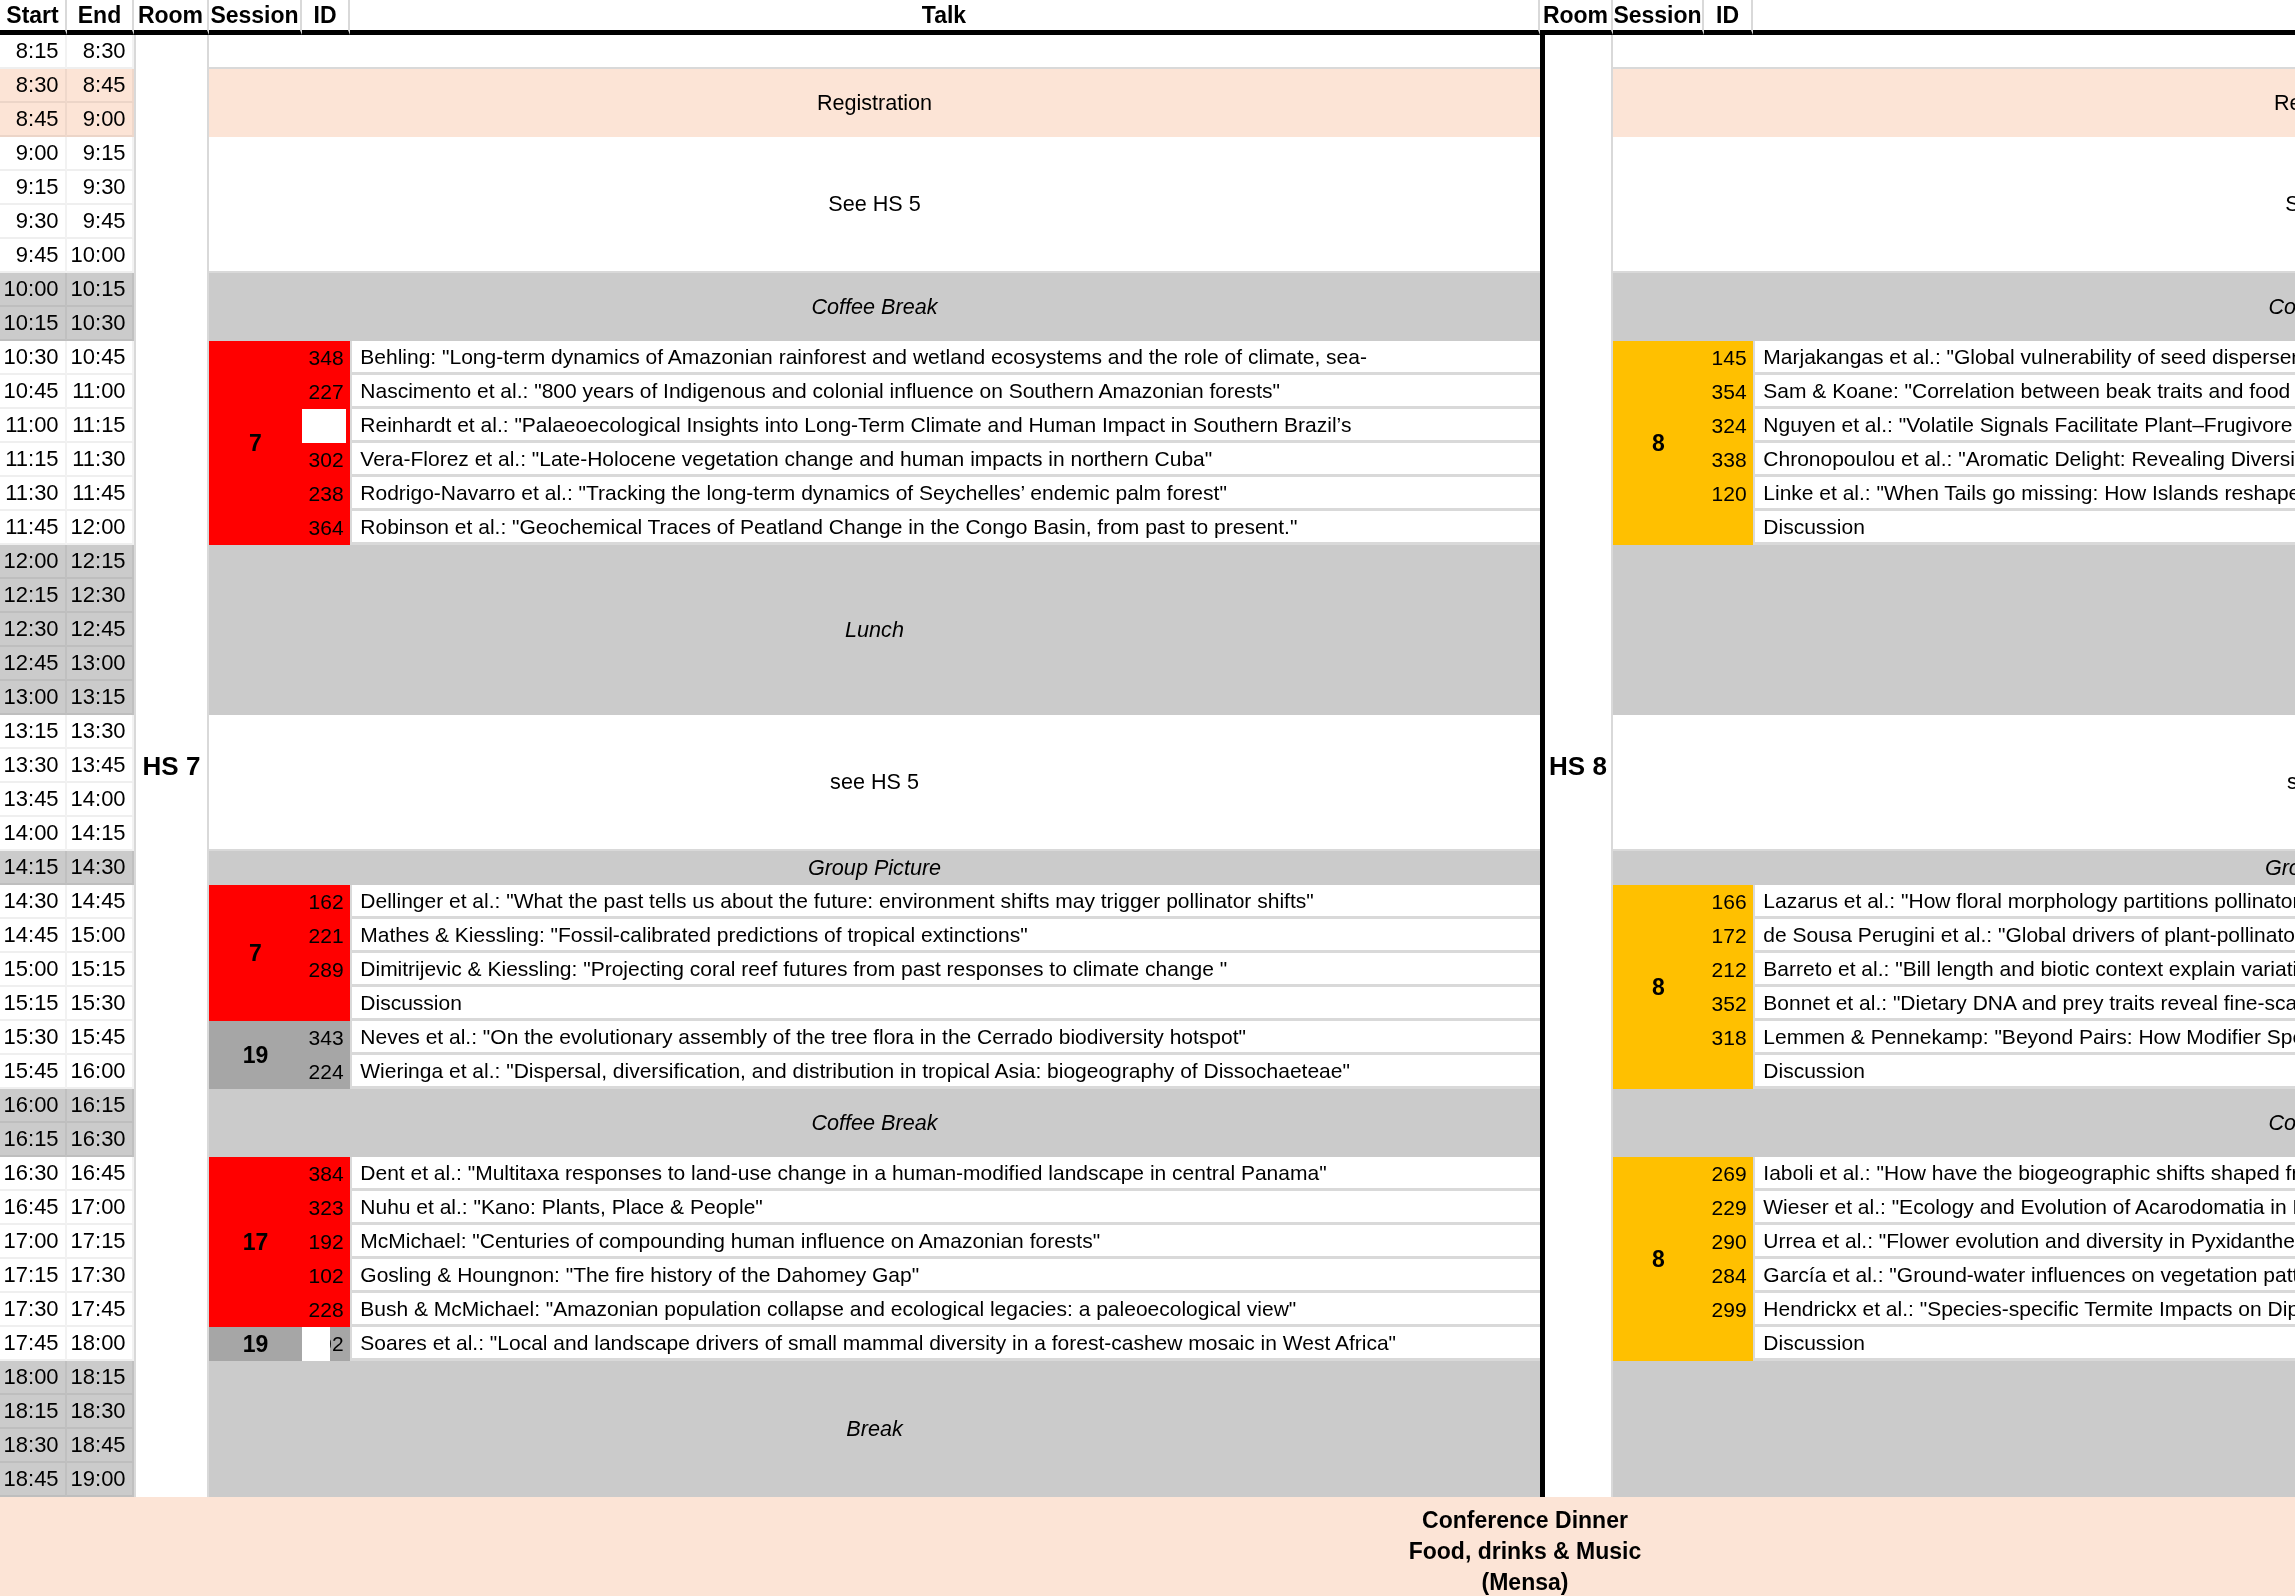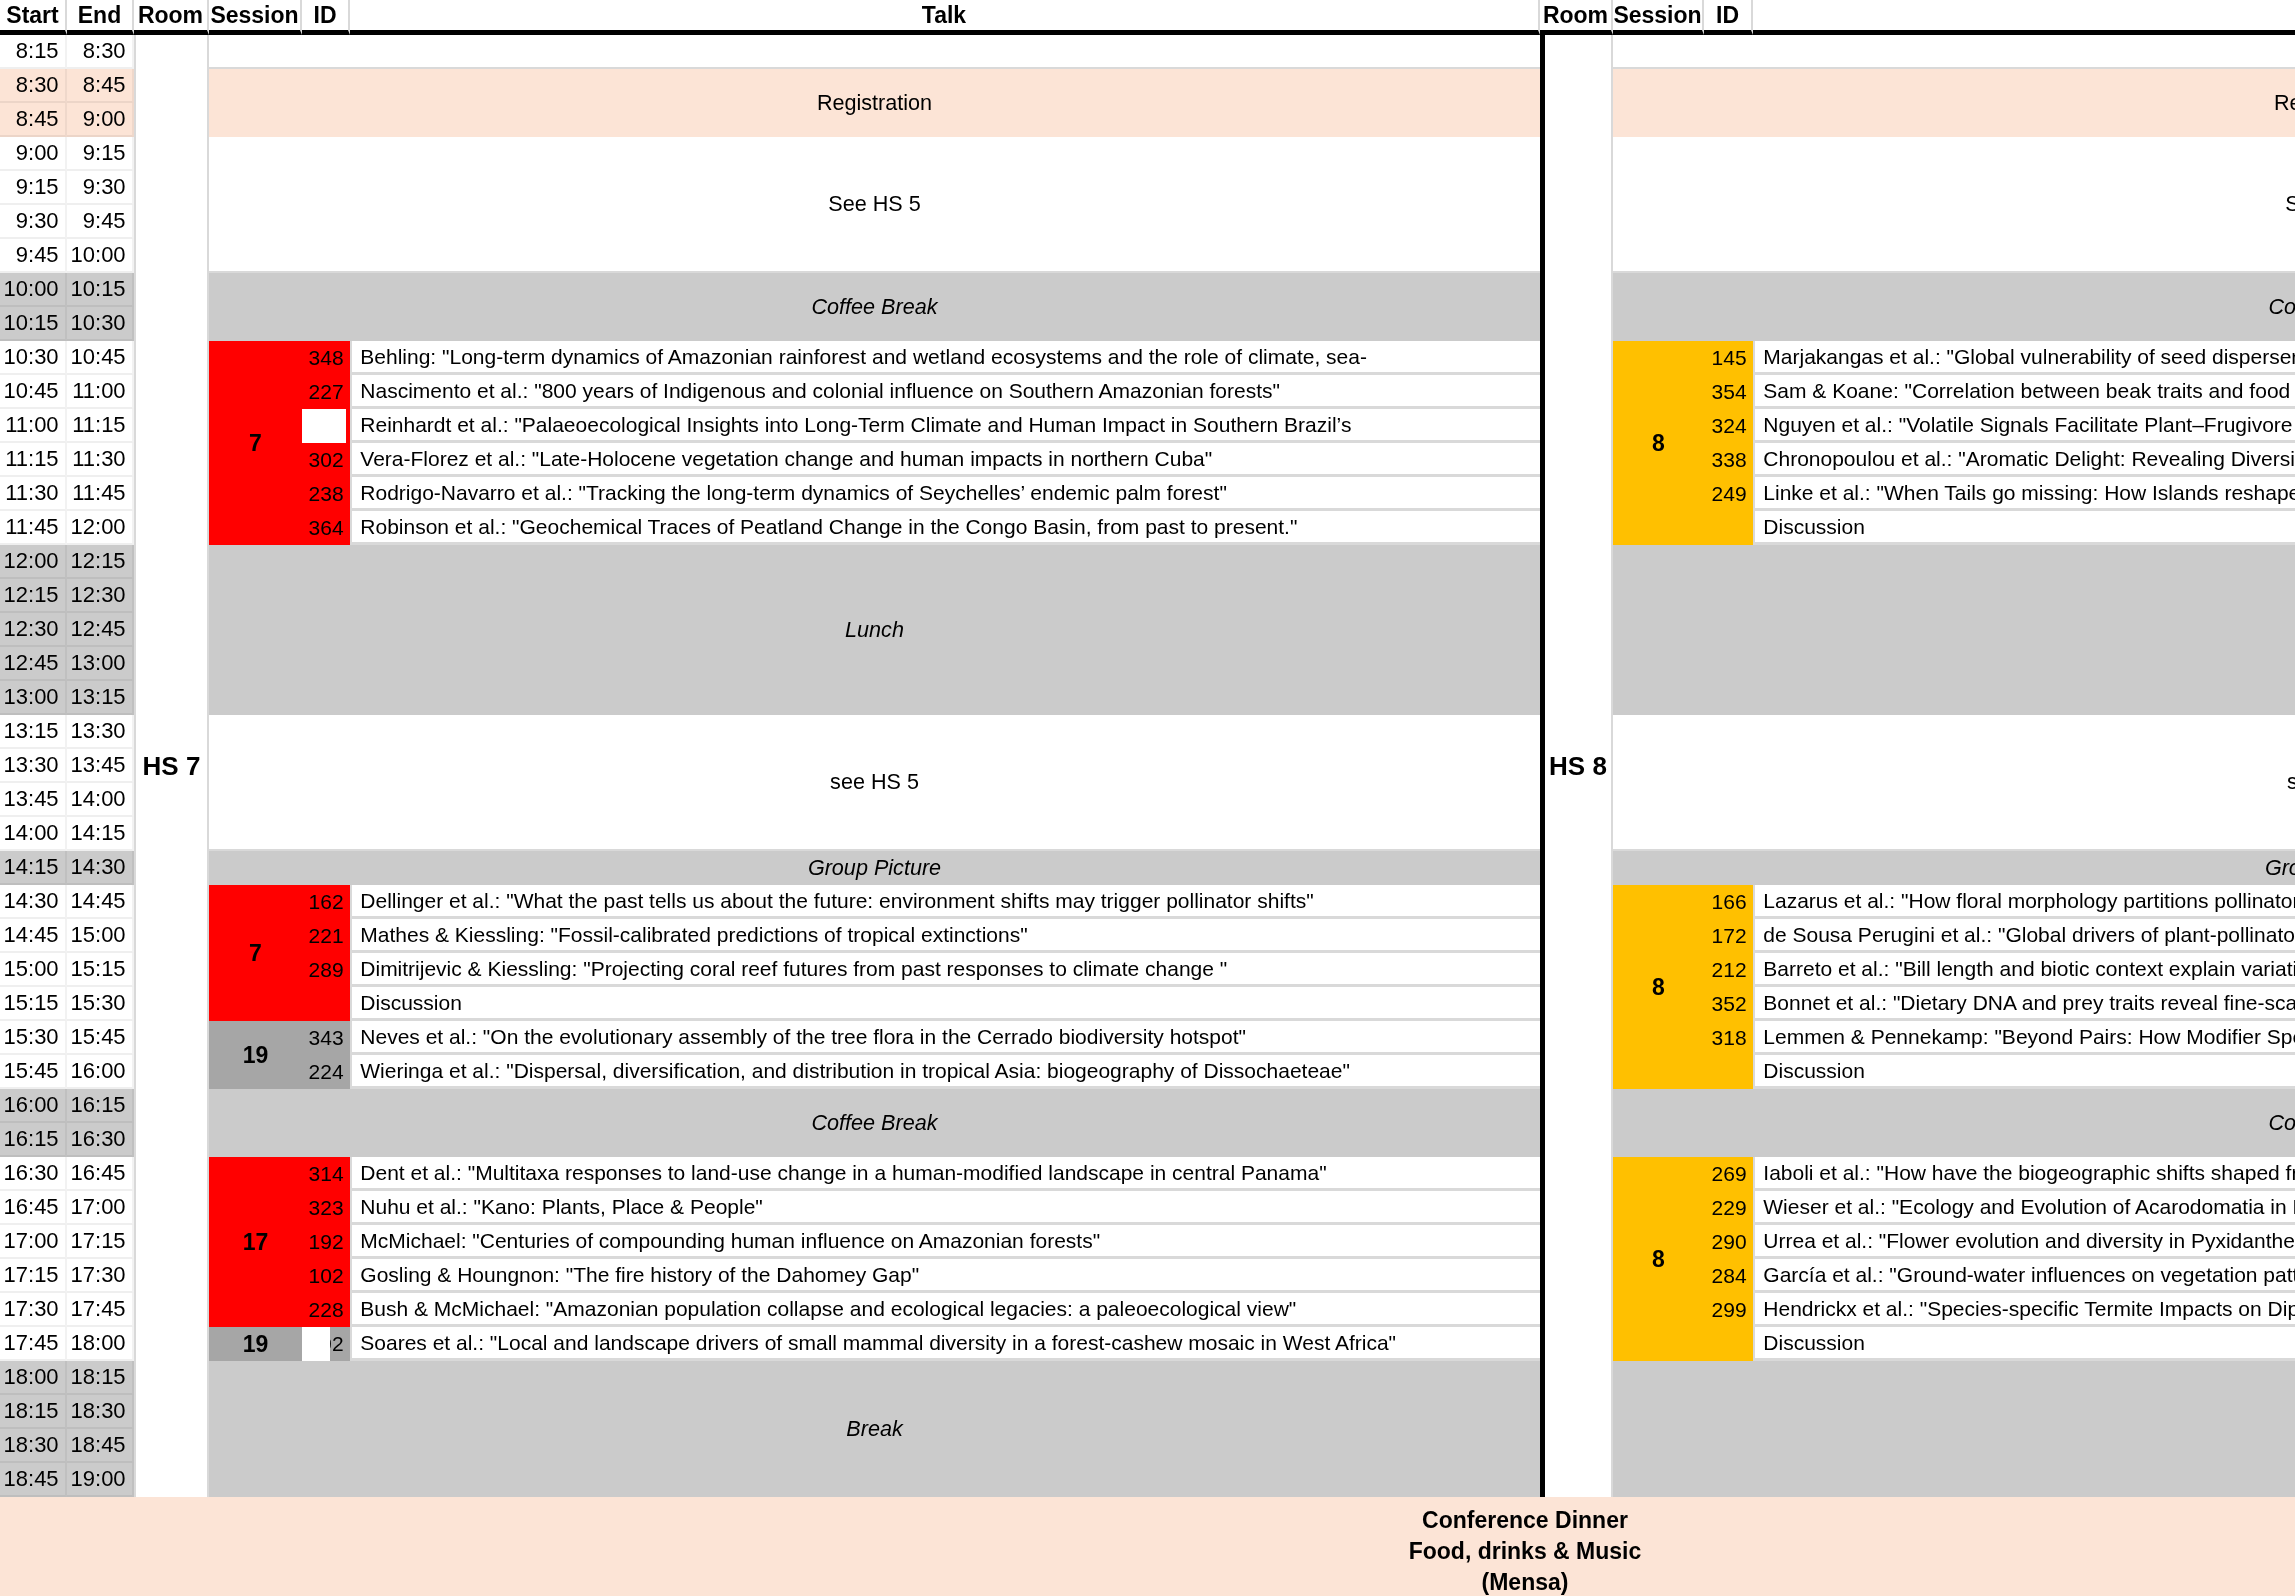--- a/index.html
+++ b/index.html
@@ -177,21 +177,21 @@
     <div class="cell talkc" style="grid-area: 29 / 6;">Dimitrijevic &amp; Kiessling: "Projecting coral reef futures from past responses to climate change "</div>
     <div class="cell idc bg-red" style="grid-area: 30 / 5;"></div>
     <div class="cell talkc" style="grid-area: 30 / 6;">Discussion</div>
     <div class="cell sess bg-dark" style="grid-area: 31 / 4 / span 2;">19</div>
     <div class="cell idc bg-dark" style="grid-area: 31 / 5;">343</div>
     <div class="cell talkc" style="grid-area: 31 / 6;">Neves et al.: "On the evolutionary assembly of the tree flora in the Cerrado biodiversity hotspot"</div>
     <div class="cell idc bg-dark" style="grid-area: 32 / 5;">224</div>
     <div class="cell talkc" style="grid-area: 32 / 6;">Wieringa et al.: "Dispersal, diversification, and distribution in tropical Asia: biogeography of Dissochaeteae"</div>
     <div class="cell lbl s-gray italic" style="grid-area: 33 / 4 / span 2 / span 3;">Coffee Break</div>
     <div class="cell sess bg-red" style="grid-area: 35 / 4 / span 5;">17</div>
-    <div class="cell idc bg-red" style="grid-area: 35 / 5;">314</div>
+    <div class="cell idc bg-red" style="grid-area: 35 / 5;">384</div>
     <div class="cell talkc" style="grid-area: 35 / 6;">Dent et al.: "Multitaxa responses to land-use change in a human-modified landscape in central Panama"</div>
     <div class="cell idc bg-red" style="grid-area: 36 / 5;">323</div>
     <div class="cell talkc" style="grid-area: 36 / 6;">Nuhu et al.: "Kano: Plants, Place &amp; People"</div>
     <div class="cell idc bg-red" style="grid-area: 37 / 5;">192</div>
     <div class="cell talkc" style="grid-area: 37 / 6;">McMichael: "Centuries of compounding human influence on Amazonian forests"</div>
     <div class="cell idc bg-red" style="grid-area: 38 / 5;">102</div>
     <div class="cell talkc" style="grid-area: 38 / 6;">Gosling &amp; Houngnon: "The fire history of the Dahomey Gap"</div>
     <div class="cell idc bg-red" style="grid-area: 39 / 5;">228</div>
     <div class="cell talkc" style="grid-area: 39 / 6;">Bush &amp; McMichael: "Amazonian population collapse and ecological legacies: a paleoecological view"</div>
     <div class="cell sess bg-dark" style="grid-area: 40 / 4;">19</div>
@@ -204,21 +204,21 @@
     <div class="cell lbl s-gray italic" style="grid-area: 9 / 8 / span 2 / span 3;">Coffee Break</div>
     <div class="cell sess bg-orange" style="grid-area: 11 / 8 / span 6;">8</div>
     <div class="cell idc bg-orange" style="grid-area: 11 / 9;">145</div>
     <div class="cell talkc" style="grid-area: 11 / 10;">Marjakangas et al.: "Global vulnerability of seed dispersers to human modification of habitats"</div>
     <div class="cell idc bg-orange" style="grid-area: 12 / 9;">354</div>
     <div class="cell talkc" style="grid-area: 12 / 10;">Sam &amp; Koane: "Correlation between beak traits and food taken in tropical birds"</div>
     <div class="cell idc bg-orange" style="grid-area: 13 / 9;">324</div>
     <div class="cell talkc" style="grid-area: 13 / 10;">Nguyen et al.: "Volatile Signals Facilitate Plant–Frugivore Interaction"</div>
     <div class="cell idc bg-orange" style="grid-area: 14 / 9;">338</div>
     <div class="cell talkc" style="grid-area: 14 / 10;">Chronopoulou et al.: "Aromatic Delight: Revealing Diversity and Function of Fruit Microbiome in Seed Dispersal"</div>
-    <div class="cell idc bg-orange" style="grid-area: 15 / 9;">249</div>
+    <div class="cell idc bg-orange" style="grid-area: 15 / 9;">120</div>
     <div class="cell talkc" style="grid-area: 15 / 10;">Linke et al.: "When Tails go missing: How Islands reshape Skipper Wings"</div>
     <div class="cell idc bg-orange" style="grid-area: 16 / 9;"></div>
     <div class="cell talkc" style="grid-area: 16 / 10;">Discussion</div>
     <div class="cell lbl s-gray italic" style="grid-area: 17 / 8 / span 5 / span 3;">Lunch</div>
     <div class="cell lbl s-white" style="grid-area: 22 / 8 / span 4 / span 3;">see HS 5</div>
     <div class="cell lbl s-gray italic" style="grid-area: 26 / 8 / auto / span 3;">Group Picture</div>
     <div class="cell sess bg-orange" style="grid-area: 27 / 8 / span 6;">8</div>
     <div class="cell idc bg-orange" style="grid-area: 27 / 9;">166</div>
     <div class="cell talkc" style="grid-area: 27 / 10;">Lazarus et al.: "How floral morphology partitions pollinators in buzz-pollinated Melastomataceae assemblages"</div>
     <div class="cell idc bg-orange" style="grid-area: 28 / 9;">172</div>

